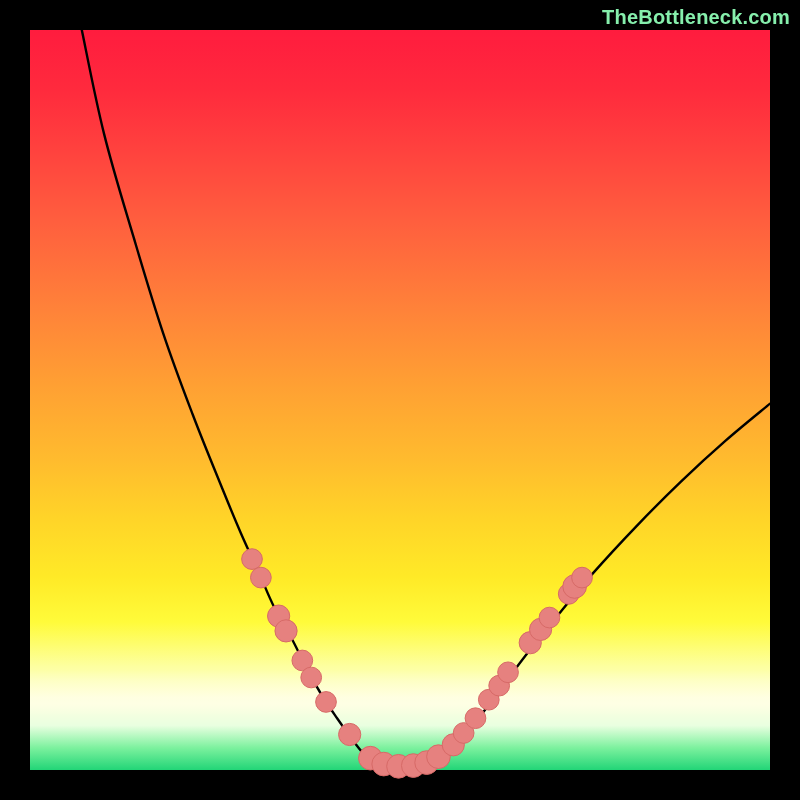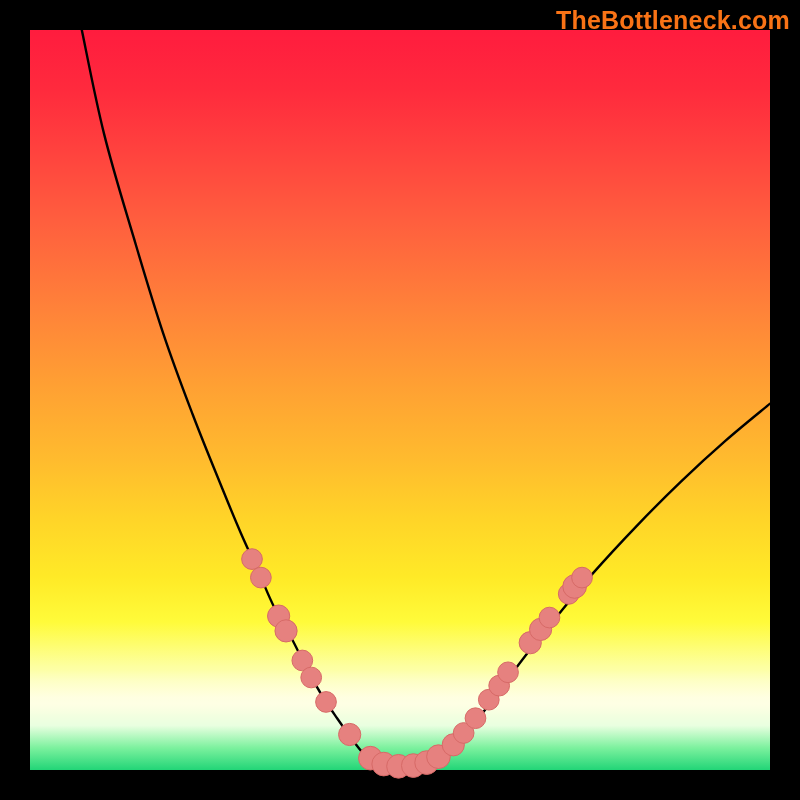--- a/index.html
+++ b/index.html
@@ -54,23 +54,23 @@
       rgba(255,255,200,0.0) 0%,
       rgba(255,255,220,0.55) 40%,
       rgba(255,255,235,0.55) 60%,
       rgba(255,255,220,0.0) 100%);
     pointer-events: none;
   }
   .watermark {
     position: absolute;
     top: 6px;
     right: 10px;
-    font-size: 25px;
+    font-size: 20px;
     font-weight: 600;
-    color: #f97316;
+    color: #86efac;
     letter-spacing: 0.2px;
     pointer-events: none;
   }
   svg.curve {
     position: absolute;
     left: 0;
     top: 0;
     width: 740px;
     height: 740px;
     overflow: visible;

